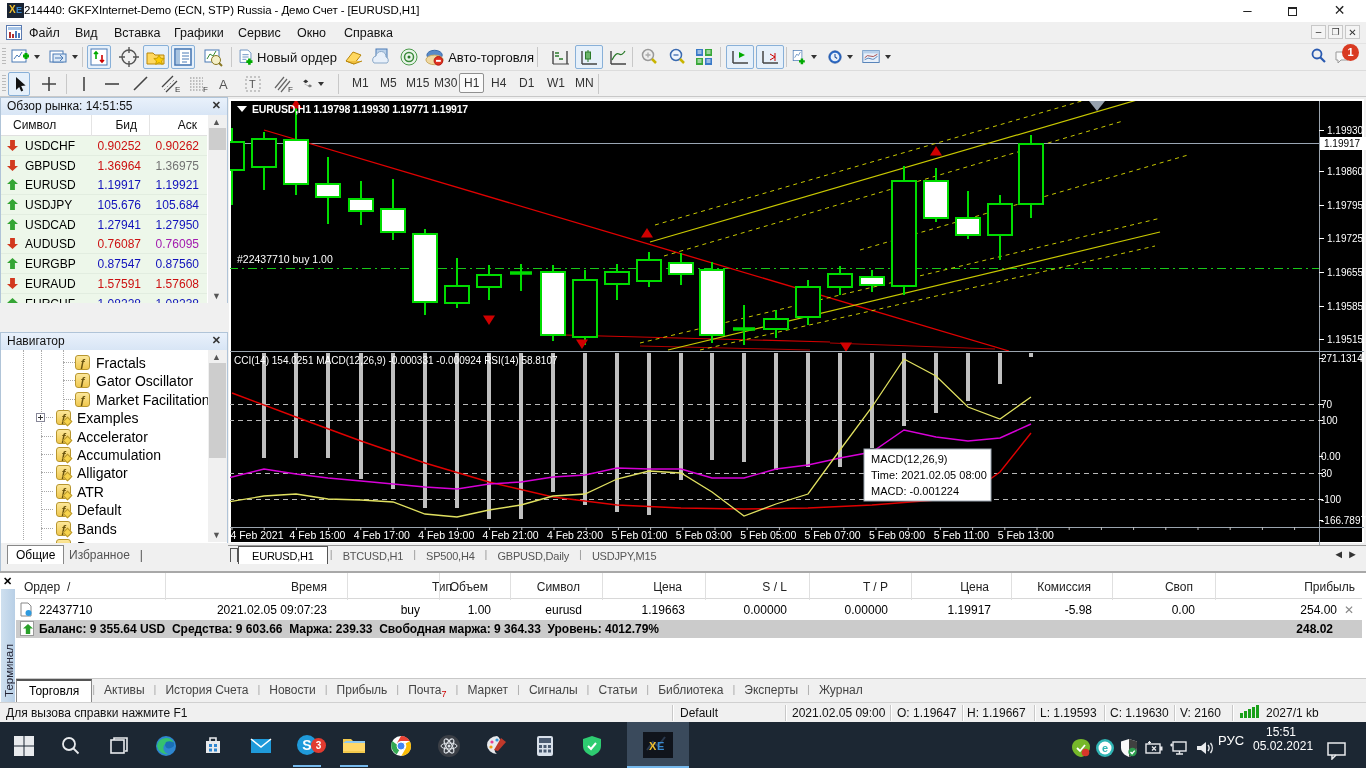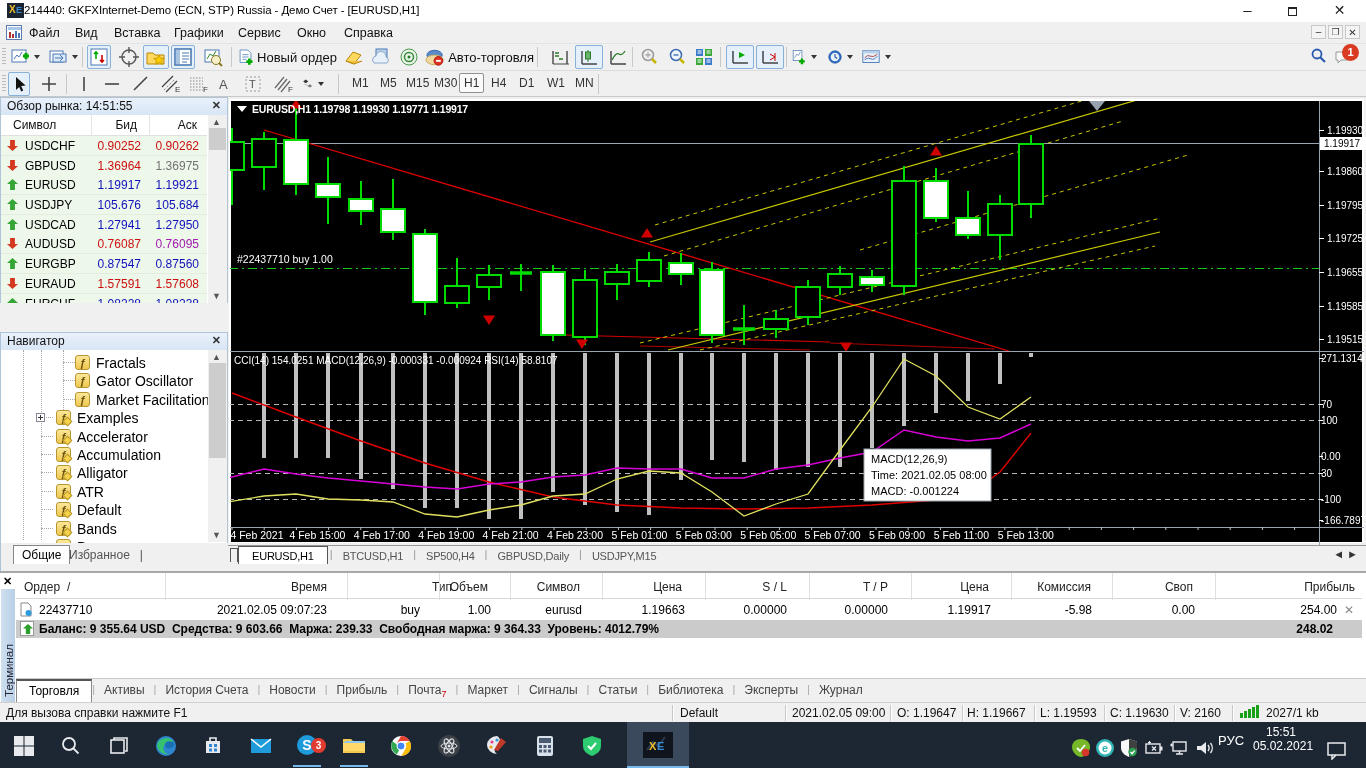--- a/index.html
+++ b/index.html
@@ -481,21 +481,21 @@
       <span class="nvtxt" style="left:76px;top:171px">Bands</span>
       <span class="fico" style="left:55px;top:189px">ƒ</span>
       <span class="nvtxt" style="left:76px;top:189px">Bears</span>
  <div class="scrollv" style="left:207px;top:0;height:192px">
    <div class="sarr" style="top:2px">▲</div>
    <div class="thumb" style="top:13px;height:95px"></div>
    <div class="sarr" style="bottom:2px">▼</div>
  </div>
 </div>
 <div style="position:absolute;left:0;top:543px;width:228px;height:28px;background:#f0f0f0;border-left:1px solid #b0c4d8">
- <div class="tab-active" style="left:12px;top:2px">Общие</div>
+ <div class="tab-active" style="left:6px;top:2px">Общие</div>
  <div class="tab-grey" style="left:62px;top:3px">Избранное&nbsp;&nbsp;&nbsp;|</div>
 </div>
 
 <svg width="1138" height="448" viewBox="0 0 1138 448" style="position:absolute;left:228px;top:97px">
       <rect x="0" y="0" width="1138" height="448" fill="#f0f0f0"></rect>
       <rect x="1" y="2" width="1135" height="444" fill="#fff"></rect>
       <rect x="3" y="4" width="1131" height="441" fill="#000"></rect>
       <defs>
         <clipPath id="mainpane">
           <rect x="2" y="4" width="1089" height="250"></rect>

